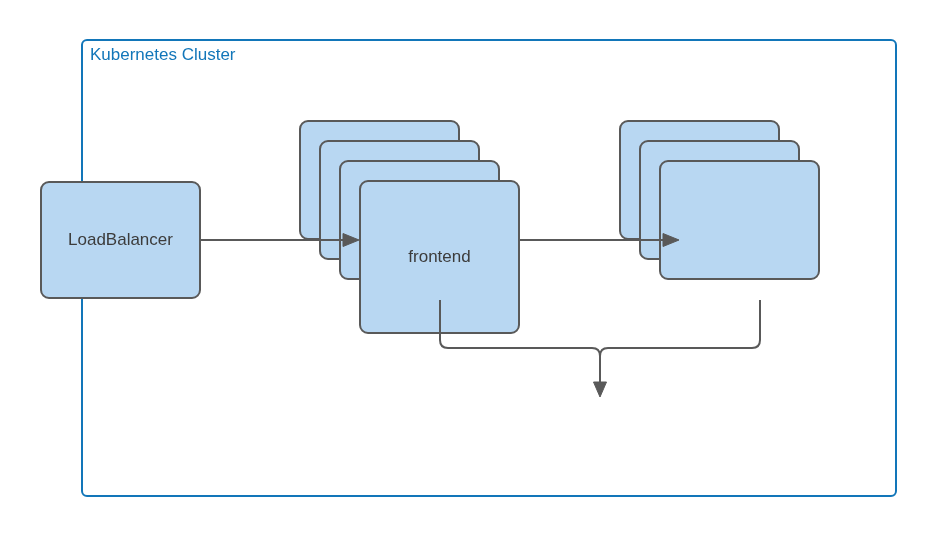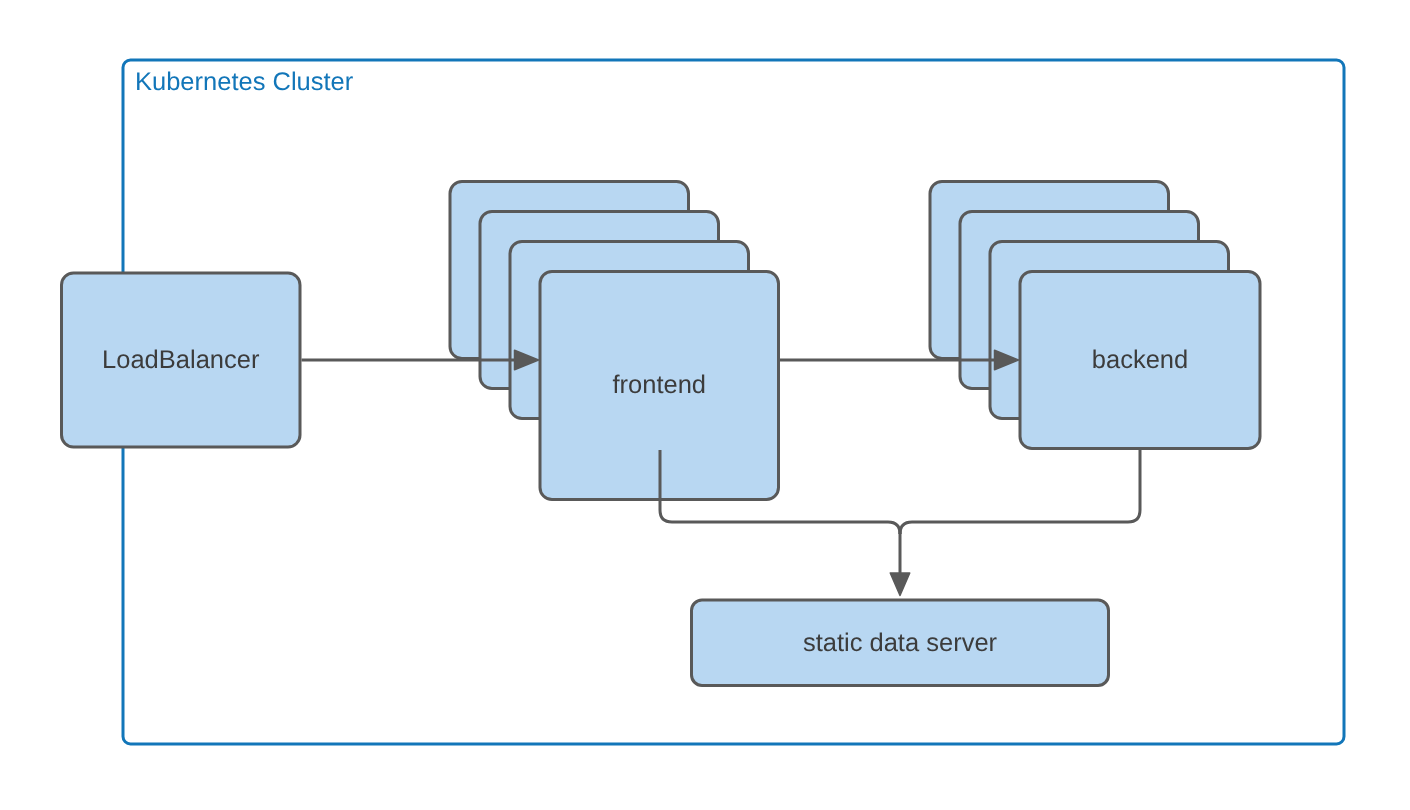--- a/index.html
+++ b/index.html
@@ -97,27 +97,21 @@
   <div class="layer" id="fe-layer-1"></div>
   <div class="layer" id="fe-layer-2"></div>
   <div class="layer" id="fe-layer-3"></div>
   <div class="node" id="node-frontend">
     <span>frontend</span>
   </div>
 
   <div class="layer" id="be-layer-1"></div>
   <div class="layer" id="be-layer-2"></div>
   <div class="layer" id="be-layer-3"></div>
-  <div class="node" id="node-backend">
-    <span>backend</span>
-  </div>
 
-  <div class="node" id="node-static-data-server">
-    <span>static data server</span>
-  </div>
 
   <svg class="wires" viewBox="0 0 940 540" xmlns="http://www.w3.org/2000/svg">
 
     <path d="M201,240 H343"></path>
     <polygon points="359,240 343,233.5 343,246.5"></polygon>
 
     <path d="M520,240 H663"></path>
     <polygon points="679,240 663,233.5 663,246.5"></polygon>
 
     <path d="M440,300 V340 Q440,348 448,348 H592 Q600,348 600,356"></path>

